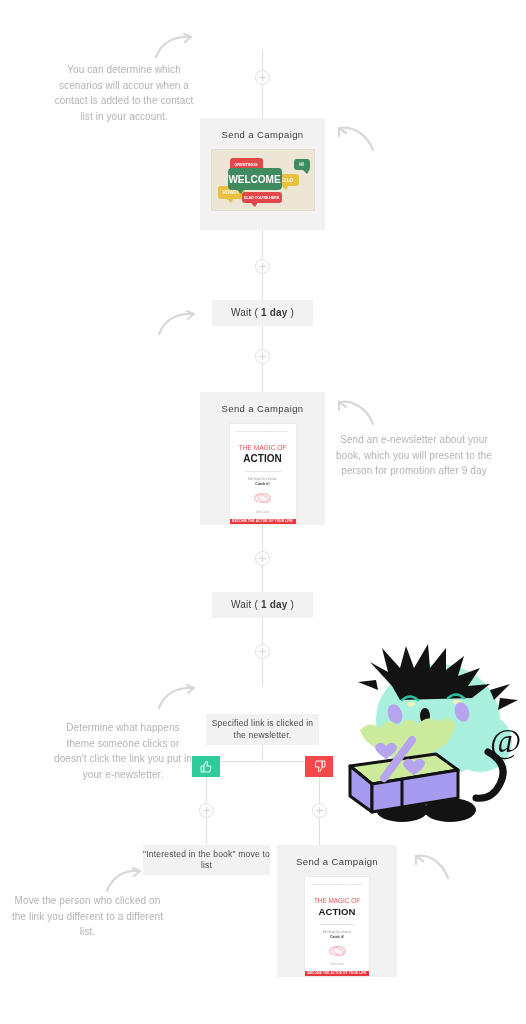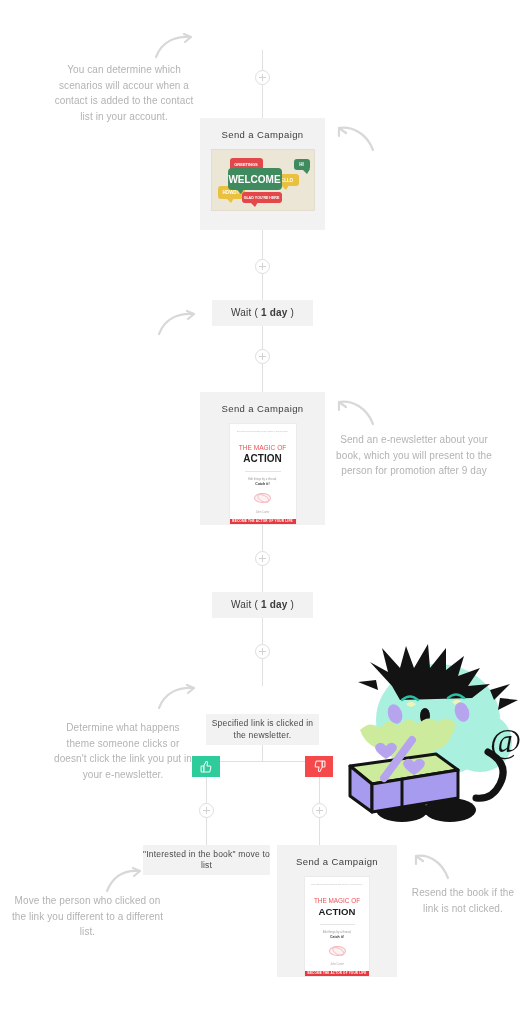--- a/index.html
+++ b/index.html
@@ -247,21 +247,20 @@
       <div class="book-t2" style="font-size:9.6px; margin-top:2px;">ACTION</div>
       <div class="book-rule" style="width:35px; height:1px; margin-top:7px;"></div>
       <div class="book-sub" style="font-size:2.8px; margin-top:5px;">Edit things by a thread,</div>
       <div class="book-sub2" style="font-size:3.5px; margin-top:1px;">Catch it!</div>
       <div class="yarn" style="width:17px; height:17px; margin-top:7px;"></div>
       <div class="book-author" style="font-size:2.6px; margin-top:7px;">John Carter</div>
       <div class="book-cta" style="height:10px; font-size:3px; margin-top:5px;">BECOME THE ACTOR OF YOUR LIFE</div>
     </div>
   </div>
 
-  <div class="note" style="left:405px; top:885px; width:116px;">Resend the book if the link is not clicked.</div>
   <svg class="arrow" style="left:414px; top:852px;" width="36" height="28" viewBox="0 0 36 28">
     <path d="M2 4 C15 2, 28 10, 34 26" stroke="#d8d8d8" stroke-width="2.2" fill="none" stroke-linecap="round"></path>
     <path d="M9 9 L2 4 L2 12" stroke="#d8d8d8" stroke-width="2.2" fill="none" stroke-linecap="round" stroke-linejoin="round"></path>
   </svg>
 
   <svg class="mascot" style="left:340px; top:642px;" width="186" height="190" viewBox="0 0 186 190">
 
     <ellipse cx="98" cy="78" rx="62" ry="56" fill="#a9f0df"></ellipse>
     <ellipse cx="140" cy="100" rx="32" ry="30" fill="#a9f0df"></ellipse>
 

